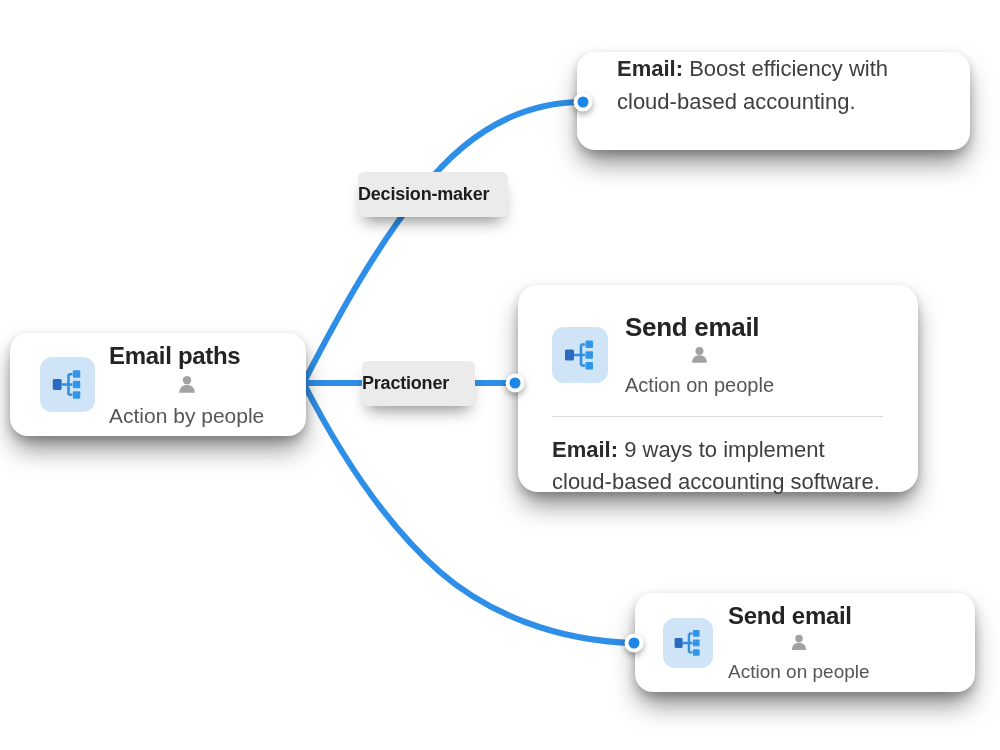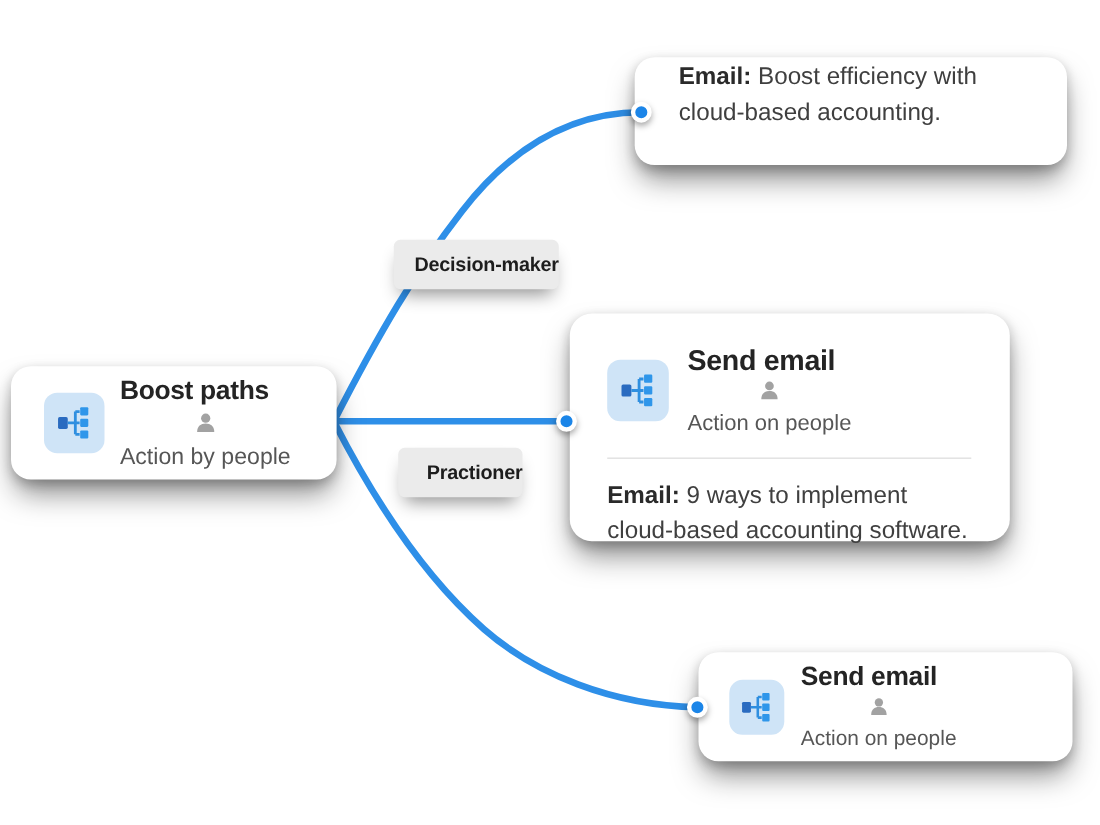--- a/index.html
+++ b/index.html
@@ -11,24 +11,23 @@
   *{margin:0;padding:0;box-sizing:border-box;}
   html,body{background:#ffffff;}
   body{font-family:"Liberation Sans","DejaVu Sans",sans-serif;}
   .canvas{position:relative;width:1000px;height:750px;background:#ffffff;overflow:hidden;}
 
   .edges{position:absolute;inset:0;z-index:1;}
   .edge{fill:none;stroke:var(--edge-blue);stroke-width:6;stroke-linecap:round;}
 
   .branch-label{
     position:absolute;z-index:2;background:var(--label-bg);border-radius:6px;
-    display:flex;align-items:center;justify-content:flex-end;
+    display:flex;align-items:center;justify-content:flex-start;
     font-weight:bold;font-size:18px;color:#1d1d1d;letter-spacing:-0.2px;
     box-shadow:0 10px 16px -6px rgba(0,0,0,0.45);
-    margin-top:46px;
   }
   #lbl-decision{left:358px;top:172px;width:150px;height:45px;}
   #lbl-practioner{left:362px;top:361px;width:113px;height:45px;}
   #lbl-allother{left:358px;top:547px;width:163px;height:44px;}
 
   .card{
     position:absolute;z-index:3;background:var(--card-bg);border-radius:18px;
     box-shadow:0 16px 26px -4px rgba(20,20,20,0.50),0 4px 10px rgba(20,20,20,0.22);
   }
 
@@ -105,21 +104,21 @@
     <div class="icon-tile">
       <svg width="55" height="55" viewBox="0 0 56 56">
         <rect class="glyph-left" x="13" y="22.5" width="9" height="11" rx="1.5"></rect>
         <path class="glyph-line" d="M22 28 H29 M29 17.5 V38.5 M29 17.5 H33 M29 28 H33 M29 38.5 H33"></path>
         <rect class="glyph-sq" x="33.5" y="13.5" width="7.5" height="7.5" rx="1"></rect>
         <rect class="glyph-sq" x="33.5" y="24.2" width="7.5" height="7.5" rx="1"></rect>
         <rect class="glyph-sq" x="33.5" y="34.9" width="7.5" height="7.5" rx="1"></rect>
       </svg>
     </div>
     <div class="card-text">
-      <div class="card-title">Boost paths</div>
+      <div class="card-title">Email paths</div>
       <div class="card-sub">
         <span class="person-icon">
           <svg width="20" height="20" viewBox="0 0 20 20">
             <circle cx="10" cy="6.2" r="4.2"></circle>
             <path d="M2.2 18.8 C2.2 13.4 5.6 10.9 10 10.9 C14.4 10.9 17.8 13.4 17.8 18.8 Z"></path>
           </svg>
         </span>
         <span>Action by people</span>
       </div>
     </div>

